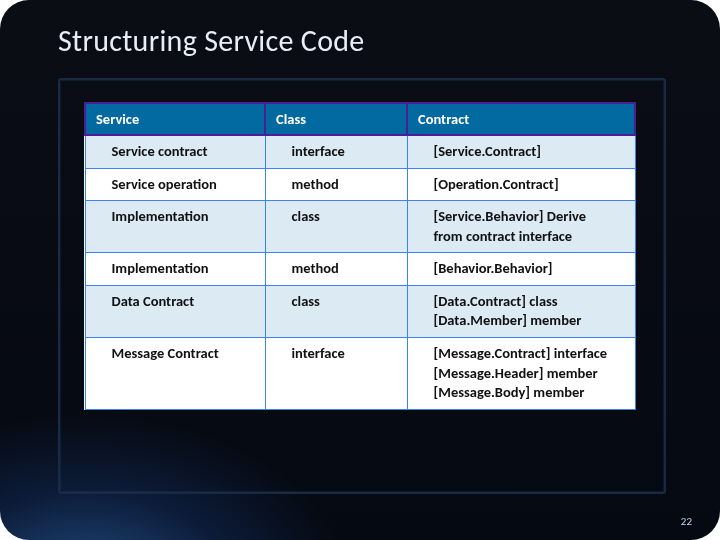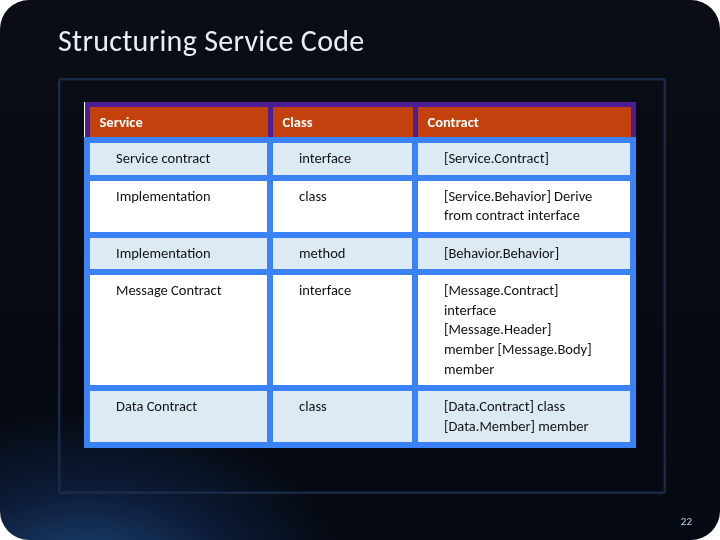--- a/index.html
+++ b/index.html
@@ -19,26 +19,26 @@
     border:2px solid #1a2a45;border-radius:3px;
     box-shadow:0 0 0 1px rgba(60,110,180,0.15) inset;
     overflow:hidden;
   }
   table{
     position:absolute;left:84px;top:102px;width:552px;
     border-collapse:collapse;font-size:14.5px;color:#111;
     background:#fff;
   }
   th{
-    background:#c2410c;color:#fff;text-align:left;font-weight:700;
-    padding:6px 10px;border:5px solid #4c1d95;
+    background:#0369a1;color:#fff;text-align:left;font-weight:700;
+    padding:6px 10px;border:2px solid #4c1d95;
   }
   td{
-    padding:6px 26px;border:6px solid #3b82f6;vertical-align:top;
-    font-weight:400;line-height:1.35;
+    padding:6px 26px;border:1px solid #3b82f6;vertical-align:top;
+    font-weight:700;line-height:1.35;
   }
   tbody tr:nth-child(odd){background:#dceaf4;}
   tbody tr:nth-child(even){background:#ffffff;}
   .col0{width:158px;}
   .col1{width:120px;}
   .pagenum{
     position:absolute;right:28px;bottom:12px;color:#bcd4ef;font-size:11px;
   }
 </style>
 </head>
@@ -56,36 +56,41 @@
         <th>Contract</th>
       </tr>
     </thead>
     <tbody>
       <tr>
         <td>Service contract</td>
         <td>interface</td>
         <td>[Service.Contract]</td>
       </tr>
       <tr>
+        <td>Service operation</td>
+        <td>method</td>
+        <td>[Operation.Contract]</td>
+      </tr>
+      <tr>
         <td>Implementation</td>
         <td>class</td>
         <td>[Service.Behavior] Derive from contract interface</td>
       </tr>
       <tr>
         <td>Implementation</td>
         <td>method</td>
         <td>[Behavior.Behavior]</td>
       </tr>
       <tr>
+        <td>Data Contract</td>
+        <td>class</td>
+        <td>[Data.Contract] class [Data.Member] member</td>
+      </tr>
+      <tr>
         <td>Message Contract</td>
         <td>interface</td>
         <td>[Message.Contract] interface [Message.Header] member [Message.Body] member</td>
-      </tr>
-      <tr>
-        <td>Data Contract</td>
-        <td>class</td>
-        <td>[Data.Contract] class [Data.Member] member</td>
       </tr>
     </tbody>
   </table>
 
   <div class="pagenum">22</div>
 </div>
 
 </body></html>

